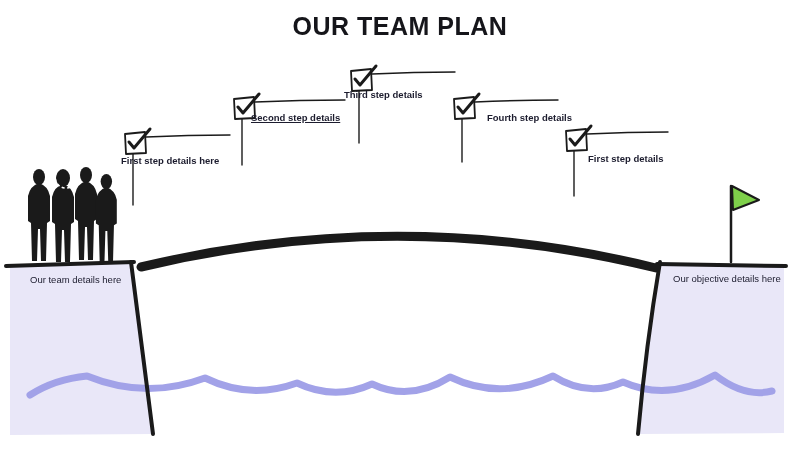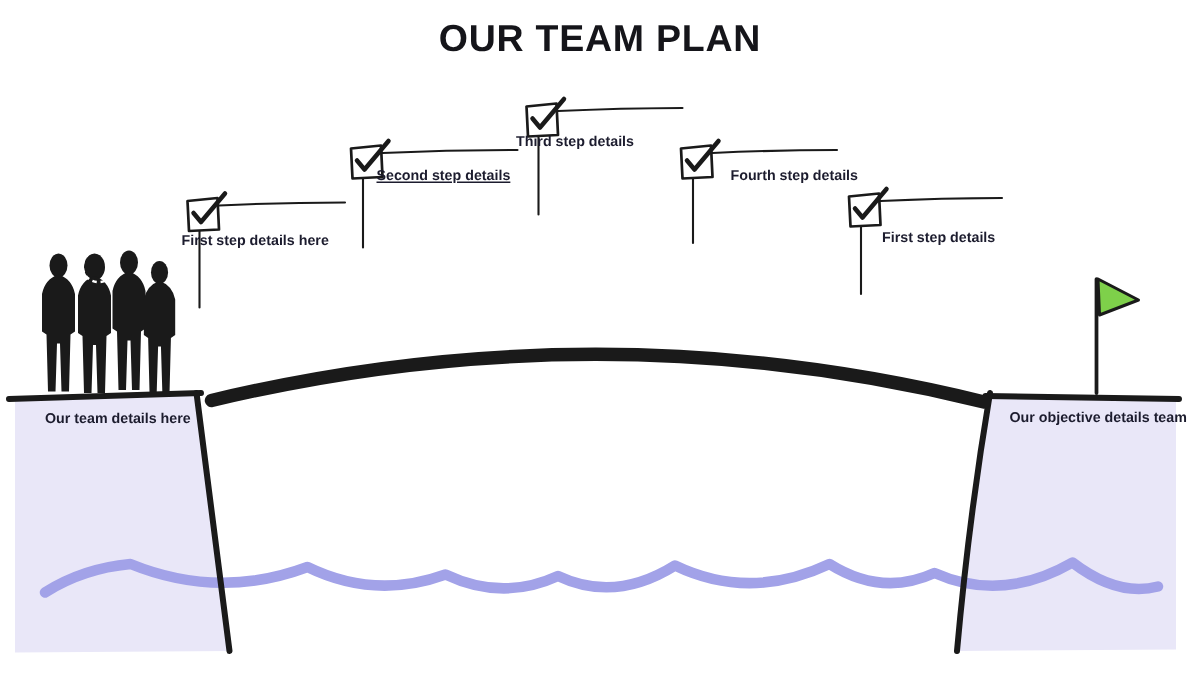--- a/index.html
+++ b/index.html
@@ -27,21 +27,21 @@
   .pole{stroke:var(--ink);stroke-width:2.5;fill:none;stroke-linecap:round;}
   .flag{fill:var(--flag-green);stroke:var(--ink);stroke-width:2;stroke-linejoin:round;}
   .page-title{
     position:absolute;left:0;top:12px;width:800px;text-align:center;
     font-size:25px;font-weight:700;letter-spacing:.5px;color:#15151a;
   }
   .step-label{
     position:absolute;font-size:9.5px;font-weight:600;color:var(--text);white-space:nowrap;
   }
   .cliff-label{
-    position:absolute;font-size:9.5px;font-weight:700;color:var(--text);white-space:nowrap;
+    position:absolute;font-size:9.5px;font-weight:400;color:var(--text);white-space:nowrap;
   }
   .lbl-step1{left:121px;top:155px;}
   .lbl-step2{left:251px;top:112px;text-decoration:underline;}
   .lbl-step3{left:344px;top:89px;}
   .lbl-step4{left:487px;top:112px;}
   .lbl-step5{left:588px;top:153px;}
   .lbl-team{left:30px;top:274px;}
   .lbl-objective{left:673px;top:273px;}
 </style>
 </head>
@@ -138,15 +138,15 @@
 
   <div class="page-title">OUR TEAM PLAN</div>
 
   <div class="step-label lbl-step1">First step details here</div>
   <div class="step-label lbl-step2">Second step details</div>
   <div class="step-label lbl-step3">Third step details</div>
   <div class="step-label lbl-step4">Fourth step details</div>
   <div class="step-label lbl-step5">First step details</div>
 
   <div class="cliff-label lbl-team">Our team details here</div>
-  <div class="cliff-label lbl-objective">Our objective details team</div>
+  <div class="cliff-label lbl-objective">Our objective details here</div>
 
 </div>
 
 </body></html>

